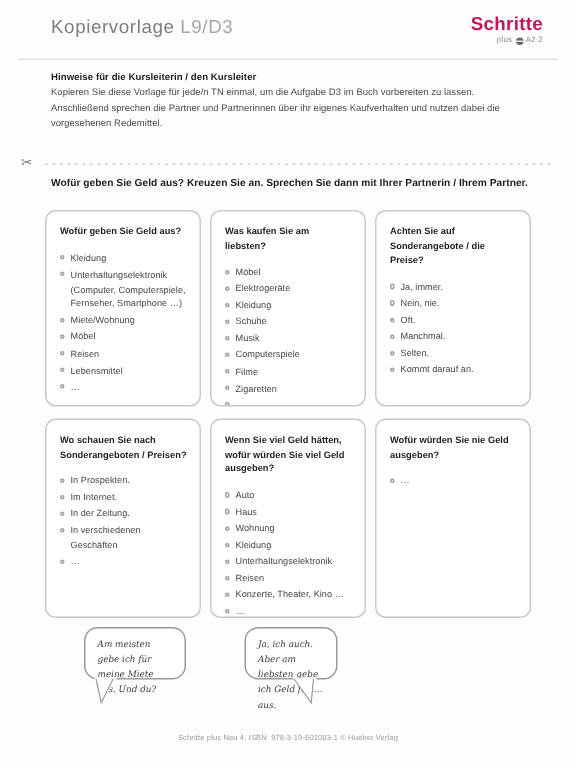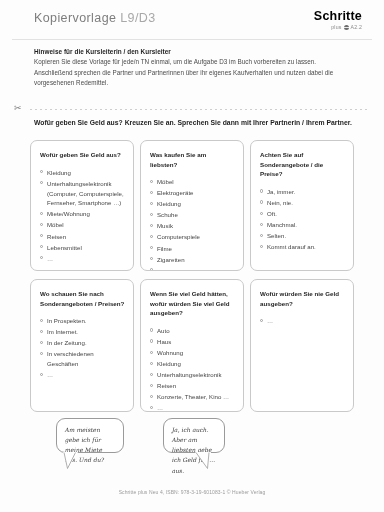--- a/index.html
+++ b/index.html
@@ -45,21 +45,21 @@
   .brand {
     position: absolute;
     right: 22px;
     top: 10px;
     text-align: right;
   }
   .brand-name {
     font-size: 12.5px;
     font-weight: 700;
     letter-spacing: 0.2px;
-    color: #000000;
+    color: #be185d;
     line-height: 1.05;
   }
   .brand-sub {
     display: flex;
     align-items: center;
     justify-content: flex-end;
     gap: 2px;
     font-size: 5.2px;
     color: #8a8a8a;
     letter-spacing: 0.2px;

